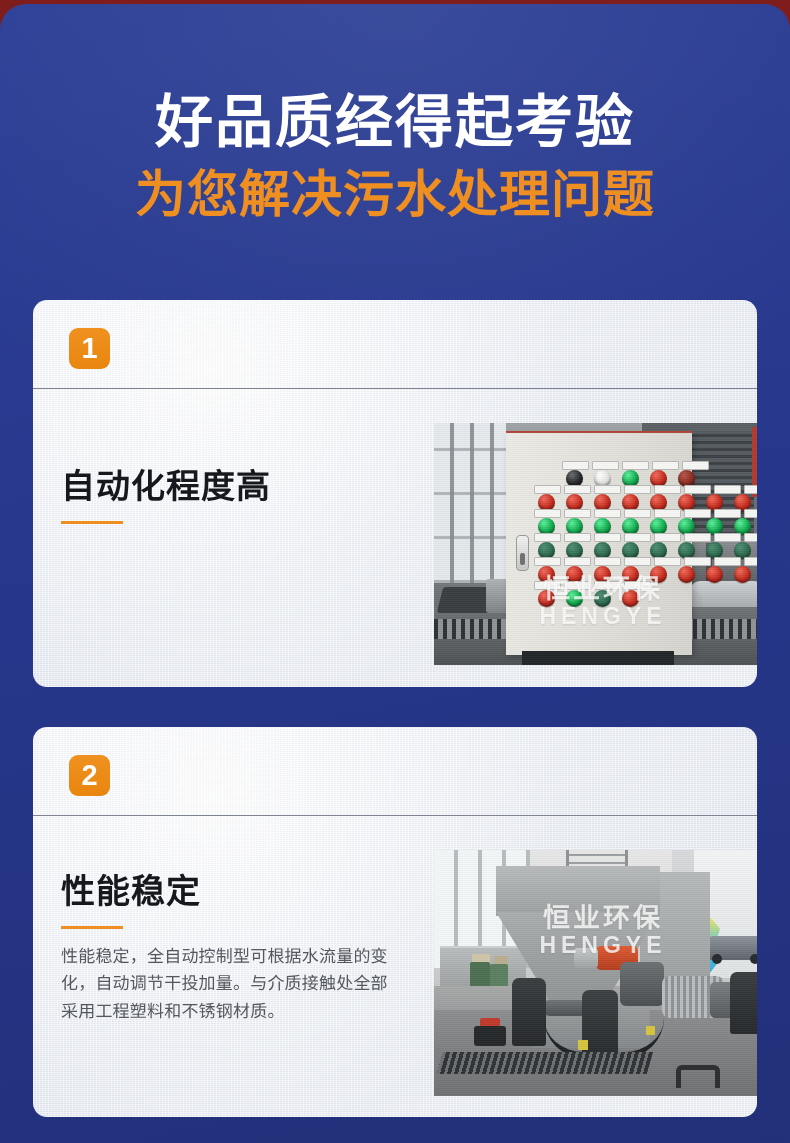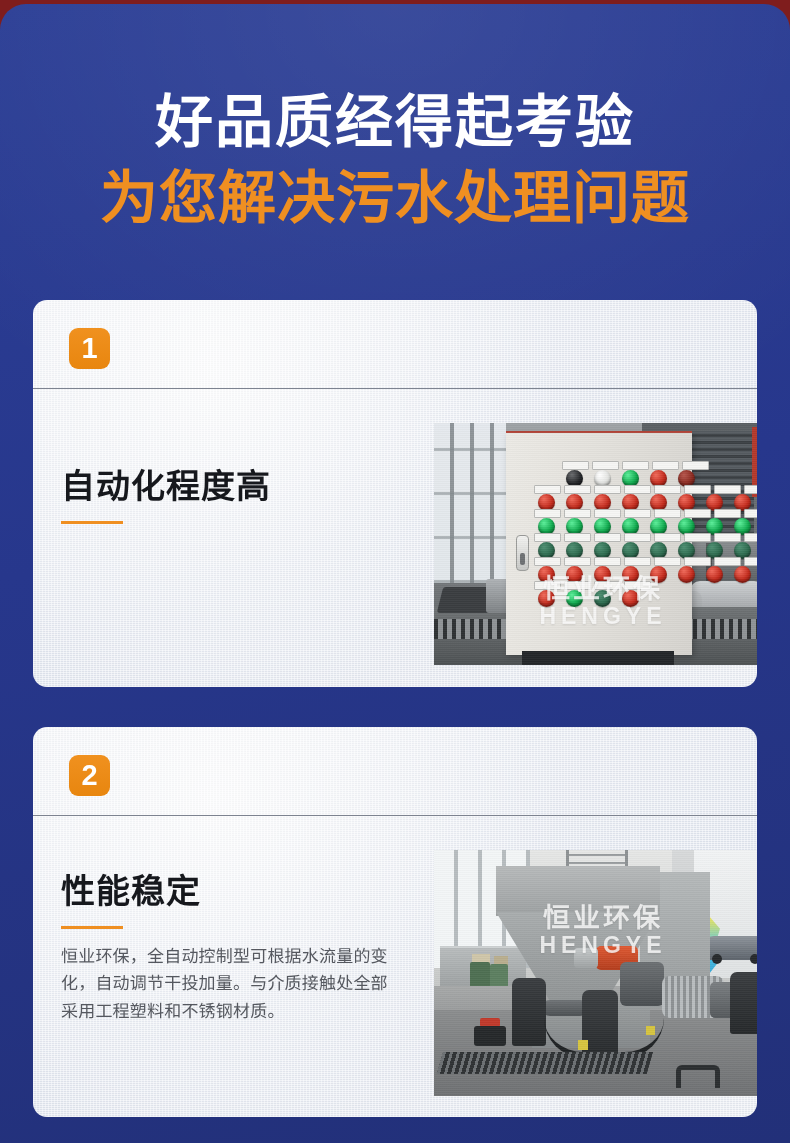--- a/index.html
+++ b/index.html
@@ -58,21 +58,21 @@
     font-size: 58px;
     line-height: 1.0;
     font-weight: 700;
     letter-spacing: 2px;
     color: #ffffff;
     font-family: "Liberation Sans", "DejaVu Sans", sans-serif;
   }
   .hero-line2 {
     margin: 0;
     padding-top: 18px;
-    font-size: 58px;
+    font-size: 51px;
     line-height: 1.0;
     font-weight: 700;
     letter-spacing: 1px;
     color: #ef8f21;
     font-family: "Liberation Sans", "DejaVu Sans", sans-serif;
   }
 
   
   .card {
     position: absolute;
@@ -735,21 +735,21 @@
     <div class="card-head">
       <div class="badge">2</div>
       <div class="card-divider"></div>
     </div>
 
     <div class="card-body">
 
       <div class="text-col tc-2">
         <h3 class="cn-title">性能稳定</h3>
         <div class="accent-rule"></div>
-        <p class="cn-desc">恒业环保，全自动控制型可根据水流量的变化，自动调节干投加量。与介质接触处全部采用工程塑料和不锈钢材质。</p>
+        <p class="cn-desc">性能稳定，全自动控制型可根据水流量的变化，自动调节干投加量。与介质接触处全部采用工程塑料和不锈钢材质。</p>
       </div>
 
       <figure class="photo photo-2">
         <div class="ph2-bg"></div>
         <div class="ph2-winL"></div>
         <div class="ph2-winR"></div>
         <div class="ph2-pillar"></div>
         <div class="ph2-shelf"></div>
         <div class="ph2-box1"></div>
         <div class="ph2-box2"></div>

